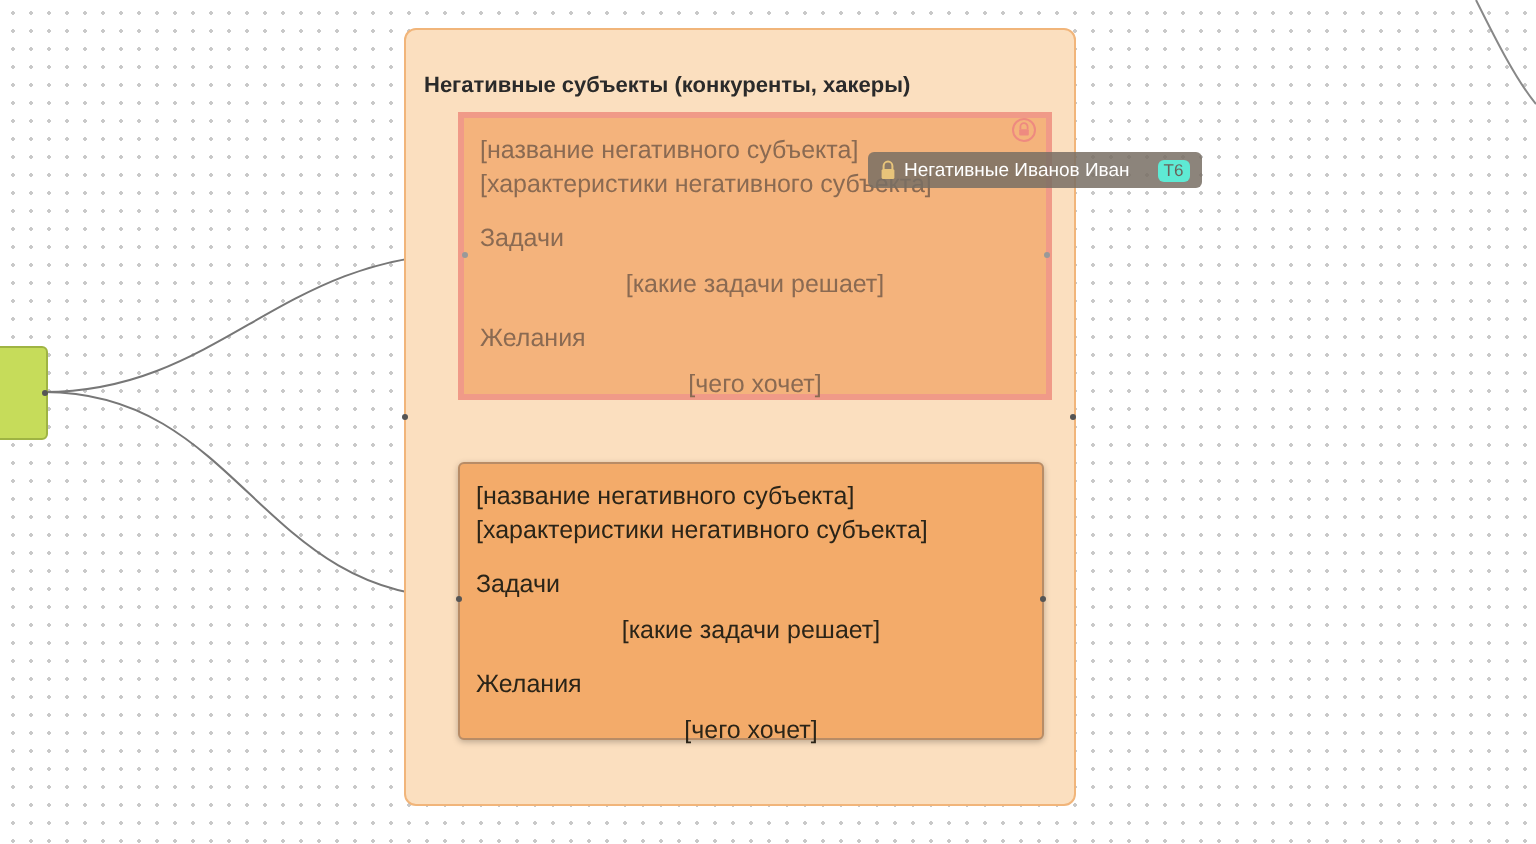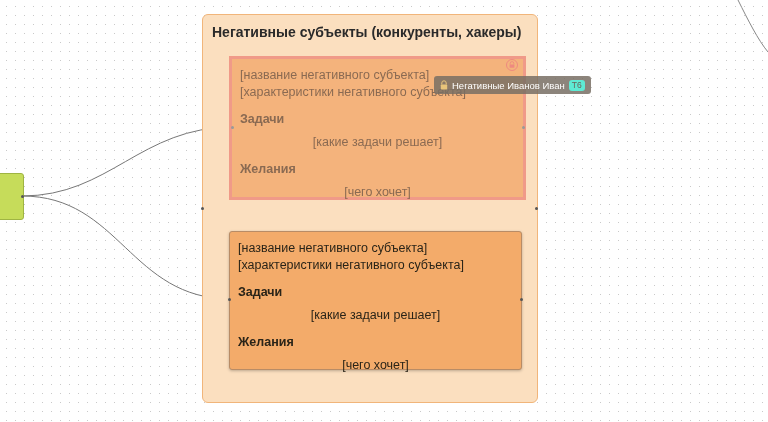--- a/index.html
+++ b/index.html
@@ -16,28 +16,28 @@
   .root-node {
     left:-6px; top:173px; width:30px; height:47px;
     background:#c6dc5a; border:1px solid #9fb443; border-radius:3px;
     box-sizing:border-box;
   }
   .group {
     left:202px; top:14px; width:336px; height:389px;
     background:#fbdfbf; border:1.5px solid #f1b57a; border-radius:6px; box-sizing:border-box;
   }
   .group-title {
-    left:212px; top:24px; font-size:14px; font-weight:bold; color:#2a2a2a;
+    left:212px; top:37px; font-size:11px; font-weight:bold; color:#2a2a2a;
   }
   .card {
     box-sizing:border-box; padding:8px 8px 0 8px;
     font-size:12.5px; line-height:17px;
   }
   .card .title { font-weight:normal; }
-  .card .section { font-weight:bold; margin-top:10px; }
+  .card .section { font-weight:normal; margin-top:10px; }
   .card .value { margin-top:6px;text-align:center; }
   .card-locked {
     left:229px; top:56px; width:297px; height:144px;
     background:#f4b37c; border:3px solid #f09a88;
     color:#8a6a52;
   }
   .card-normal {
     left:229px; top:231px; width:293px; height:139px;
     background:#f3ab6a; border:1px solid #b88c66; border-radius:3px;
     box-shadow:0 1px 3px rgba(0,0,0,0.25);
@@ -46,21 +46,21 @@
   .lock-badge {
     left:506px; top:59px; width:12px; height:12px;
   }
   .editor-tooltip {
     left:434px; top:76px; height:18px; padding:0 6px 0 6px;
     background:rgba(120,110,100,0.85); color:#fff; border-radius:3px;
     display:flex; align-items:center; gap:4px; font-size:9.5px; white-space:nowrap;
   }
   .editor-tooltip .tag {
     background:#5eead4; color:#6a625a; border-radius:3px; padding:0 3px;
-    font-size:8.5px; line-height:11px; margin-left:0;
+    font-size:8.5px; line-height:11px; margin-left:10px;
   }
   .handle { width:3px; height:3px; background:#555; border-radius:50%; }
 </style>
 </head>
 <body>
 
 <svg class="connectors">
   <path d="M22 196 C 110 196, 140 127, 233 127" fill="none" stroke="#777" stroke-width="1"></path>
   <path d="M22 196 C 120 196, 130 299, 231 299" fill="none" stroke="#777" stroke-width="1"></path>
   <path d="M738 0 C 748 20, 758 40, 768 52" fill="none" stroke="#888" stroke-width="1"></path>

